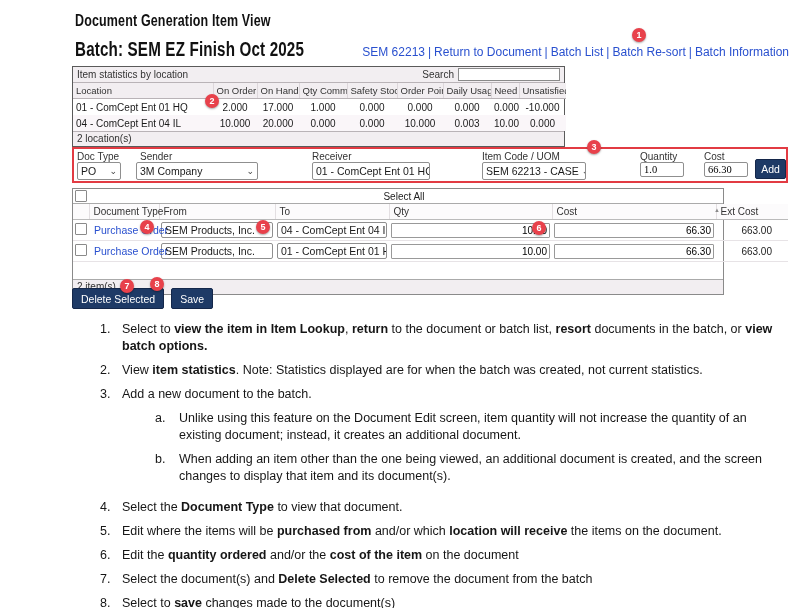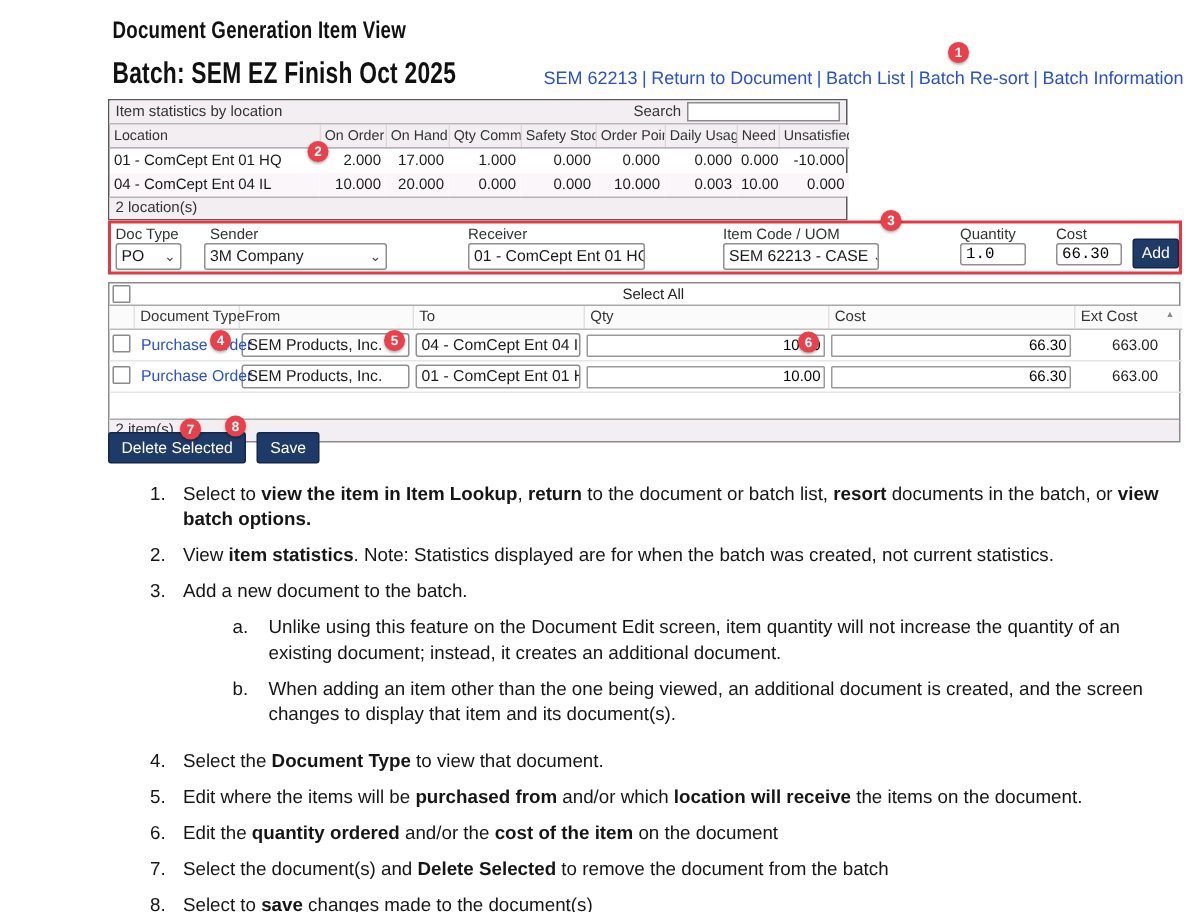--- a/index.html
+++ b/index.html
@@ -21,42 +21,42 @@
   .stats{position:absolute;left:72px;top:66px;width:493px;border:1px solid #5a5a5a;background:#fff;box-sizing:border-box;}
   .stats-title{display:flex;align-items:center;background:#f2eef1;border-bottom:1px solid #b9b3b7;
                padding:1px 4px;height:13px;font-size:10px;color:#333;}
   .stats-title .sp{flex:1;}
   .stats-title input{width:96px;height:11px;border:1px solid #8a8a8a;font-size:10px;margin-left:4px;padding:0 2px;}
   table.grid{border-collapse:collapse;table-layout:fixed;width:100%;}
   .stats th{background:#f2eef1;border-bottom:1px solid #b9b3b7;border-left:1px solid #ddd7db;
             font-weight:normal;font-size:9.5px;color:#333;text-align:right;padding:1px 3px;
             white-space:nowrap;overflow:hidden;height:13px;}
   .stats th:first-child{text-align:left;border-left:none;}
-  .stats td{font-size:10px;text-align:right;padding:2px 3px;white-space:nowrap;overflow:hidden;height:12px;}
+  .stats td{font-size:10px;text-align:center;padding:2px 3px;white-space:nowrap;overflow:hidden;height:12px;}
   .stats td:first-child{text-align:left;}
   .stats tr.alt td{background:#faf6f9;}
   .stats-footer{background:#f2eef1;border-top:1px solid #b9b3b7;font-size:10px;color:#333;padding:1px 4px;height:12px;}
 
   
   .addform{position:absolute;left:72px;top:147px;width:716px;height:36px;border:2px solid var(--red);
            background:#fff;box-sizing:border-box;}
   .addform .lbl{position:absolute;font-size:10px;color:#333;top:2px;white-space:nowrap;}
   .fakesel{border:1px solid #8f8f8f;border-radius:2px;background:#fff;display:flex;align-items:center;
            justify-content:space-between;font-size:10.5px;padding:0 3px;box-sizing:border-box;cursor:pointer;
            white-space:nowrap;overflow:hidden;}
   .addform .fakesel{position:absolute;top:13px;height:18px;}
   .addform input{position:absolute;top:13px;height:15px;border:1px solid #8f8f8f;border-radius:2px;
-                 font-size:10.5px;padding:0 3px;font-family:Liberation Mono, monospace;box-sizing:border-box;}
+                 font-size:10.5px;padding:0 3px;font-family:Liberation Serif, serif;box-sizing:border-box;}
   .chev{font-size:9px;color:#444;margin-left:3px;}
   .btn-navy{background:var(--navy);color:#fff;border:1px solid #14274a;border-radius:2px;
             font-size:10.5px;font-family:inherit;padding:3px 8px;cursor:pointer;}
   .addform .btn-navy{position:absolute;left:681px;top:10px;width:31px;height:20px;padding:0;}
 
   
-  .doctable{position:absolute;left:72px;top:188px;width:715px;border:1px solid #8a8a8a;background:#fff;box-sizing:border-box;}
+  .doctable{position:absolute;left:72px;top:188px;width:652px;border:1px solid #8a8a8a;background:#fff;box-sizing:border-box;}
   .selrow{display:flex;align-items:center;height:14px;border-bottom:1px solid #aaa;padding:0 2px;font-size:10px;}
   .selrow .cap{flex:1;text-align:center;color:#222;}
   .cb{width:10px;height:10px;border:1px solid #8a8a8a;border-radius:1px;background:#fff;display:inline-block;cursor:pointer;}
   .doctable th{font-weight:normal;font-size:10px;color:#333;text-align:left;padding:2px 4px;
                border-bottom:1px solid #bbb;border-left:1px solid #e3dfe2;background:#fcfbfc;white-space:nowrap;}
   .doctable th:first-child{border-left:none;}
   .doctable td{padding:1px 2px;font-size:10.5px;height:18px;border-bottom:1px solid #e7e3e6;white-space:nowrap;}
   .doctable td.ext{text-align:right;padding-right:16px;font-size:10px;color:#222;}
   .doctable .link{color:var(--blue);cursor:pointer;padding-left:3px;}
   .doctable .fakesel{height:16px;width:100%;gap:17px;}

